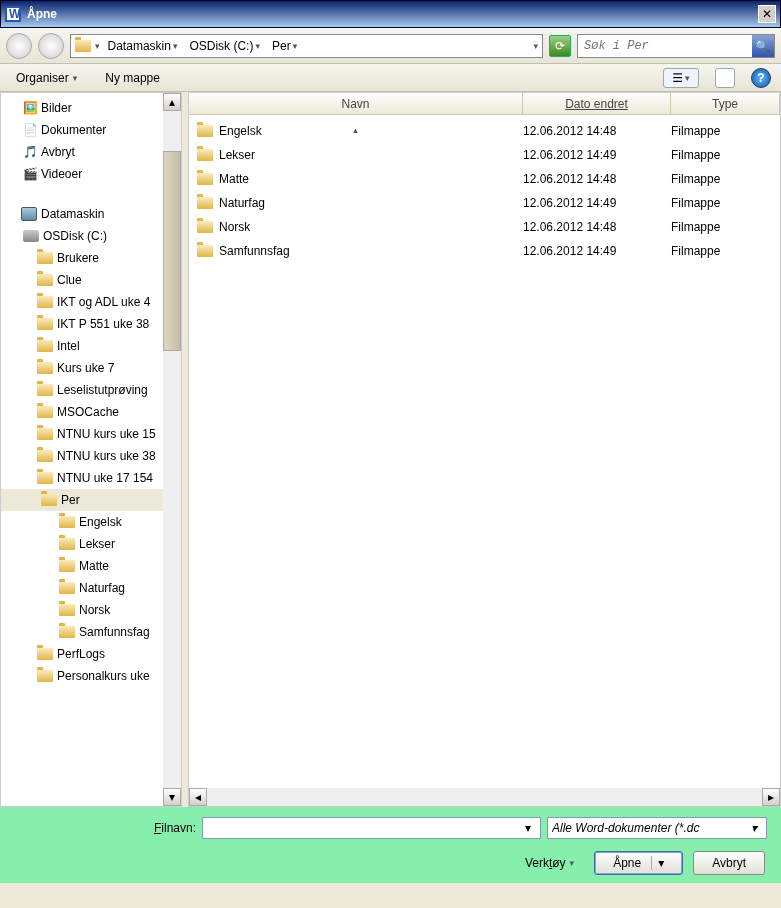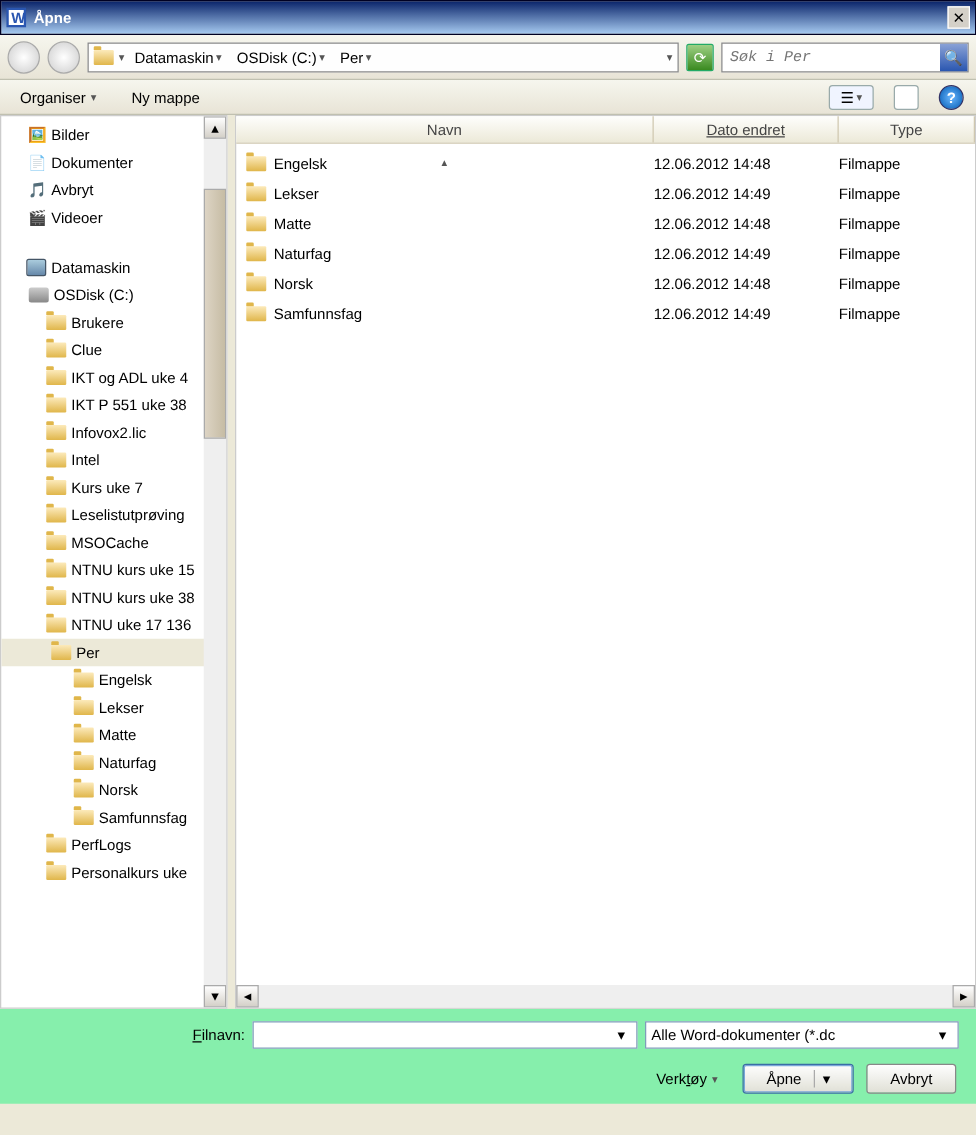--- a/index.html
+++ b/index.html
@@ -58,21 +58,21 @@
 .vscroll-tree { position: absolute; top: 0; right: 0; bottom: 0; width: 18px; background: #efefef; display: flex; flex-direction: column; }
 .vscroll-tree .arrow { height: 18px; background: linear-gradient(#fff, #d4d0c8); border: 1px solid #aaa; display: flex; align-items: center; justify-content: center; }
 .vscroll-tree .thumb { flex: 0 0 200px; margin-top: 40px; background: linear-gradient(90deg, #ddd4c4, #c6bca4); border: 1px solid #aaa; }
 .vscroll-tree .track { flex: 1; }
 
 .bottom { padding: 10px 14px 8px; background: #86efac; }
 .filerow { display: flex; align-items: center; gap: 6px; margin-bottom: 12px; }
 .filerow .lbl { width: 182px; text-align: right; }
 .filerow .combo { border: 1px solid #7f9db9; height: 22px; background: #fff; display: flex; align-items: center; padding: 0 4px; }
 .fname { flex: 1; }
-.ftype { width: 251px; }
+.ftype { width: 220px; font-style: italic; }
 .dropdown-arrow { width: 16px; text-align: center; color: #000; }
 .btnrow { display: flex; align-items: center; gap: 10px; justify-content: flex-end; padding-right: 2px; }
 .btnrow .lblv { display: flex; align-items: center; gap: 4px; margin-right: 10px; }
 .btn { border: 1px solid #888; background: linear-gradient(#fefefe, #e0e0d6); padding: 4px 18px; border-radius: 3px; display: flex; align-items: center; }
 .btn.primary { border: 1px solid #3a6ea5; box-shadow: 0 0 0 1px #7aa6d8 inset; }
 .btn .split { margin-left: 10px; padding-left: 6px; border-left: 1px solid #aaa; }
 
 .folder-icon { width: 16px; height: 12px; background: linear-gradient(#fceabb, #e0b64a); border-radius: 1px; position: relative; display: inline-block; }
 .folder-icon::before { content: ''; position: absolute; top: -3px; left: 0; width: 6px; height: 3px; background: #e0b64a; border-radius: 1px 1px 0 0; }
 .disk-icon { width: 16px; height: 12px; background: linear-gradient(#ccc, #888); border-radius: 2px; display: inline-block; }
@@ -187,24 +187,20 @@
           <div class="treeitem ind2">
             <span class="folder-icon"></span>
             <span class="lbl">IKT og ADL uke 4</span>
           </div>
           <div class="treeitem ind2">
             <span class="folder-icon"></span>
             <span class="lbl">IKT P 551 uke 38</span>
           </div>
           <div class="treeitem ind2">
             <span class="folder-icon"></span>
-            <span class="lbl">Infovox2.lic</span>
-          </div>
-          <div class="treeitem ind2">
-            <span class="folder-icon"></span>
             <span class="lbl">Intel</span>
           </div>
           <div class="treeitem ind2">
             <span class="folder-icon"></span>
             <span class="lbl">Kurs uke 7</span>
           </div>
           <div class="treeitem ind2">
             <span class="folder-icon"></span>
             <span class="lbl">Leselistutprøving</span>
           </div>
@@ -215,21 +211,21 @@
           <div class="treeitem ind2">
             <span class="folder-icon"></span>
             <span class="lbl">NTNU kurs uke 15</span>
           </div>
           <div class="treeitem ind2">
             <span class="folder-icon"></span>
             <span class="lbl">NTNU kurs uke 38</span>
           </div>
           <div class="treeitem ind2">
             <span class="folder-icon"></span>
-            <span class="lbl">NTNU uke 17 136</span>
+            <span class="lbl">NTNU uke 17 154</span>
           </div>
         </div>
       <div class="treeitem per selected">
           <span class="folder-icon"></span>
           <span class="lbl">Per</span>
         </div>
       <div id="tree-sub">
           <div class="treeitem ind3">
             <span class="folder-icon"></span>
             <span class="lbl">Engelsk</span>

